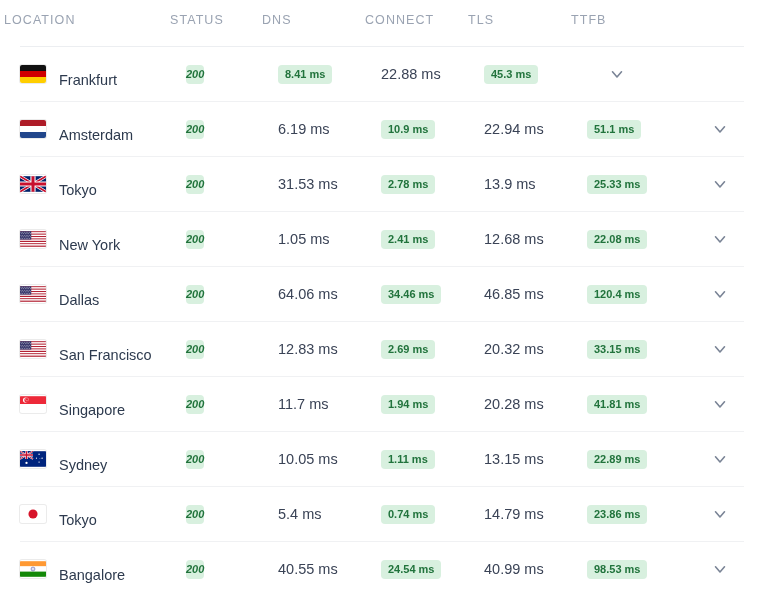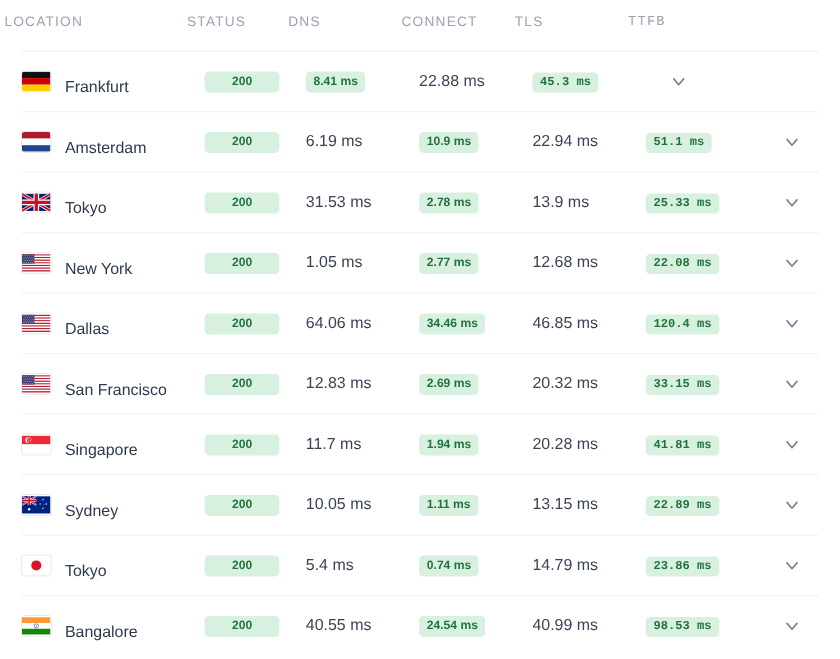--- a/index.html
+++ b/index.html
@@ -41,21 +41,21 @@
     background: #eceef1;
     margin: 6px 20px 0 20px;
   }
 
   
   .c-loc      { width: 166px; flex: 0 0 166px; }
   .c-status   { width: 92px;  flex: 0 0 92px;  }
   .c-dns      { width: 103px; flex: 0 0 103px; }
   .c-connect  { width: 103px; flex: 0 0 103px; }
   .c-tls      { width: 103px; flex: 0 0 103px; }
-  .c-ttfb     { width: 108px; flex: 0 0 108px; font-family: Liberation Mono, monospace; }
+  .c-ttfb     { width: 108px; flex: 0 0 108px; }
   .c-expand   { flex: 1 1 auto; display: flex; justify-content: flex-start; padding-left: 16px;}
 
   
   .row-wrap { position: relative; }
   .row {
     display: flex;
     align-items: center;
     height: 54px;
     padding: 0 20px;
     box-sizing: border-box;
@@ -88,21 +88,21 @@
     display: inline-block;
     background: #d8f0df;
     color: #21733c;
     font-size: 11px;
     font-weight: bold;
     padding: 3px 7px 3px 7px;
     border-radius: 4px;
     line-height: 1.15;
     white-space: nowrap;
   }
-  .badge.status { padding: 3px 25px; }
+  .badge.status { padding: 3px 0; font-style: italic; }
 
   .chevron {
     display: block;
     width: 18px;
     height: 18px;
     color: #7a8496;
   }
   .chevron svg { display:block; width:18px; height:18px; }
 
   
@@ -298,21 +298,21 @@
             </span>
         <span class="loc-name">New York</span>
       </div>
       <div class="c-status">
         <span class="badge status">200</span>
       </div>
       <div class="c-dns">
         <span class="plain-val">1.05 ms</span>
       </div>
       <div class="c-connect">
-        <span class="badge">2.77 ms</span>
+        <span class="badge">2.41 ms</span>
       </div>
       <div class="c-tls">
         <span class="plain-val">12.68 ms</span>
       </div>
       <div class="c-ttfb">
         <span class="badge">22.08 ms</span>
       </div>
       <div class="c-expand">
         <span class="chevron">
               <svg viewBox="0 0 24 24" fill="none" stroke="currentColor" stroke-width="2.1" stroke-linecap="round" stroke-linejoin="round">

